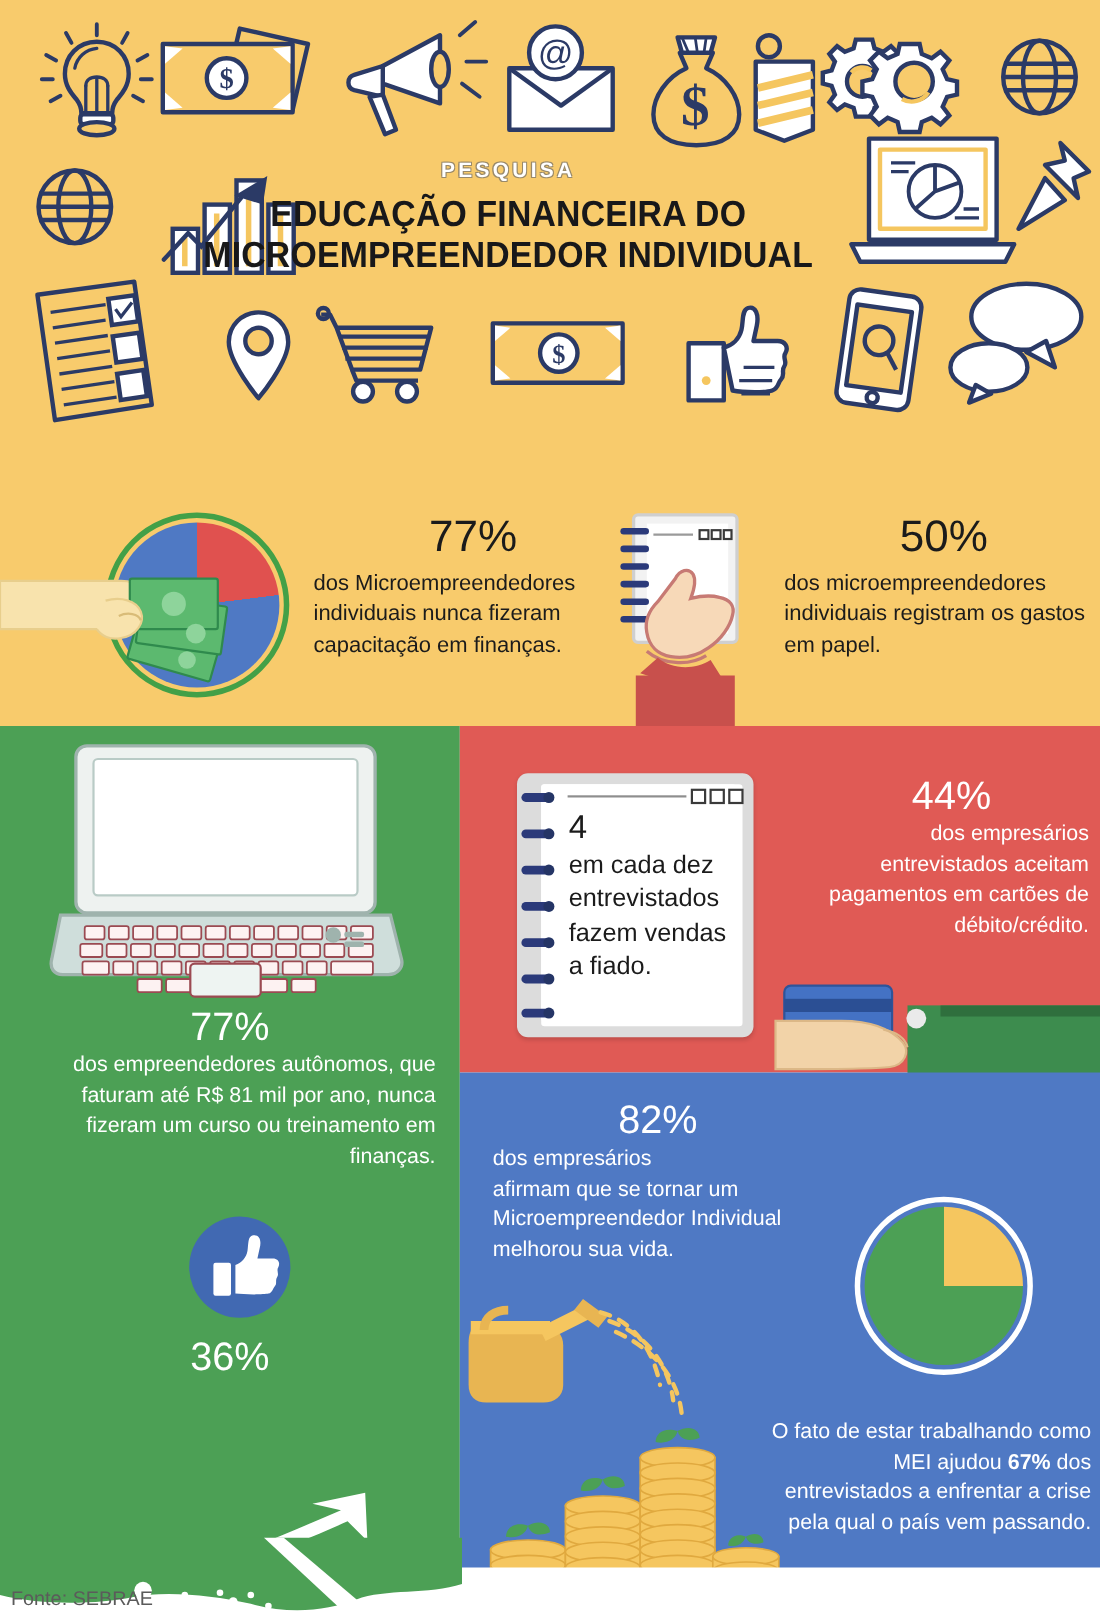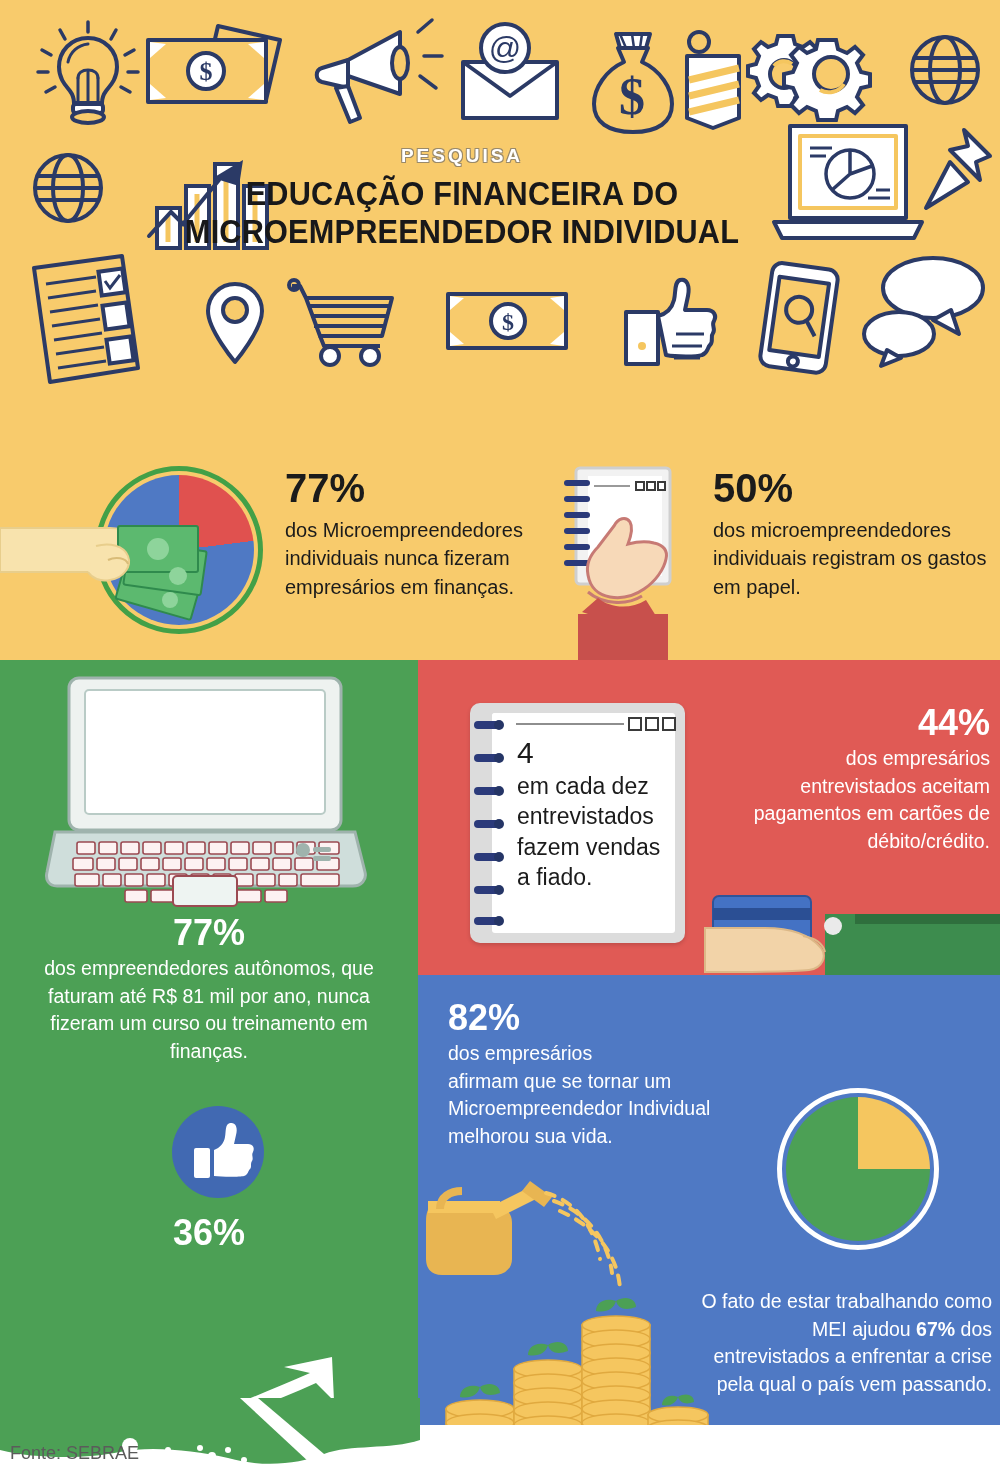--- a/index.html
+++ b/index.html
@@ -24,36 +24,36 @@
     font-family:"Liberation Sans", sans-serif;
     font-weight: bold; color:#18181a; line-height:1.14;
     transform: scaleX(0.93); transform-origin:center;
   }
   .title-l1 { font-size: 33px; margin-top:8px; letter-spacing:0.2px; }
   .title-l2 { font-size: 33px; letter-spacing:0.2px; }
 
   
   .band-yellow { position:absolute; left:0; top:420px; width:1000px; height:240px; background:#F8CB6C; }
 
-  .stat-num { font-weight:bold; line-height:1; }
+  .stat-num { font-weight:normal; line-height:1;text-align:center; }
   .stat-txt { line-height:1.42; }
 
   .stat-a { position:absolute; left:285px; top:468px; width:290px; color:#1b1b1b; }
   .stat-a .stat-num { font-size:40px; margin-bottom:8px; }
   .stat-a .stat-txt { font-size:20px; }
 
   .stat-b { position:absolute; left:713px; top:468px; width:290px; color:#1b1b1b; }
   .stat-b .stat-num { font-size:40px; margin-bottom:8px; }
   .stat-b .stat-txt { font-size:20px; }
 
   
   .panel-green { position:absolute; left:0; top:660px; width:418px; height:790px; background:#4CA055; }
   .green-stat1 { position:absolute; left:0; top:915px; width:418px; text-align:center; color:#ffffff; padding:0 22px; }
   .green-stat1 .stat-num { font-size:36px; margin-bottom:4px; }
-  .green-stat1 .stat-txt { font-size:19.5px; }
+  .green-stat1 .stat-txt { font-size:19.5px;text-align:right; }
   .green-stat2 { position:absolute; left:0; top:1215px; width:418px; text-align:center; color:#ffffff; padding:0 22px; }
   .green-stat2 .stat-num { font-size:36px; margin-bottom:4px; }
   .green-stat2 .stat-txt { font-size:19.5px; }
 
   
   .panel-red { position:absolute; left:418px; top:660px; width:582px; height:315px; background:#E05A55; }
   .red-stat { position:absolute; left:740px; top:705px; width:250px; text-align:right; color:#ffffff; }
   .red-stat .stat-num { font-size:36px; margin-bottom:4px; }
   .red-stat .stat-txt { font-size:19.5px; }
 
@@ -342,21 +342,21 @@
       <circle cx="158" cy="39" r="11" fill="#8ed49b"></circle>
       <circle cx="178" cy="66" r="9" fill="#8ed49b"></circle>
       <circle cx="170" cy="90" r="8" fill="#8ed49b"></circle>
       <path d="M96 36c14-4 28 0 32 10 4 10-4 22-18 24-10 2-18-2-22-8" fill="#F8E3AD" stroke="#E8CE8C" stroke-width="2"></path>
       <path d="M108 50c8-4 18-2 20 4" fill="none" stroke="#d9bc78" stroke-width="2"></path>
     </g>
   </svg>
 
   <div class="stat-a">
     <div class="stat-num">77%</div>
-    <div class="stat-txt">dos Microempreendedores individuais nunca fizeram empresários em finanças.</div>
+    <div class="stat-txt">dos Microempreendedores individuais nunca fizeram capacitação em finanças.</div>
   </div>
 
   <svg class="icon" style="left:548px;top:462px;" width="150" height="200" viewBox="0 0 150 200">
     <g>
       <rect x="28" y="6" width="94" height="116" rx="4" fill="#f2f2f2" stroke="#cfcfcf" stroke-width="3"></rect>
       <rect x="40" y="14" width="74" height="100" fill="#ffffff"></rect>
       <g fill="#2b3a7a">
         <rect x="16" y="18" width="26" height="6" rx="3"></rect>
         <rect x="16" y="34" width="26" height="6" rx="3"></rect>
         <rect x="16" y="50" width="26" height="6" rx="3"></rect>

